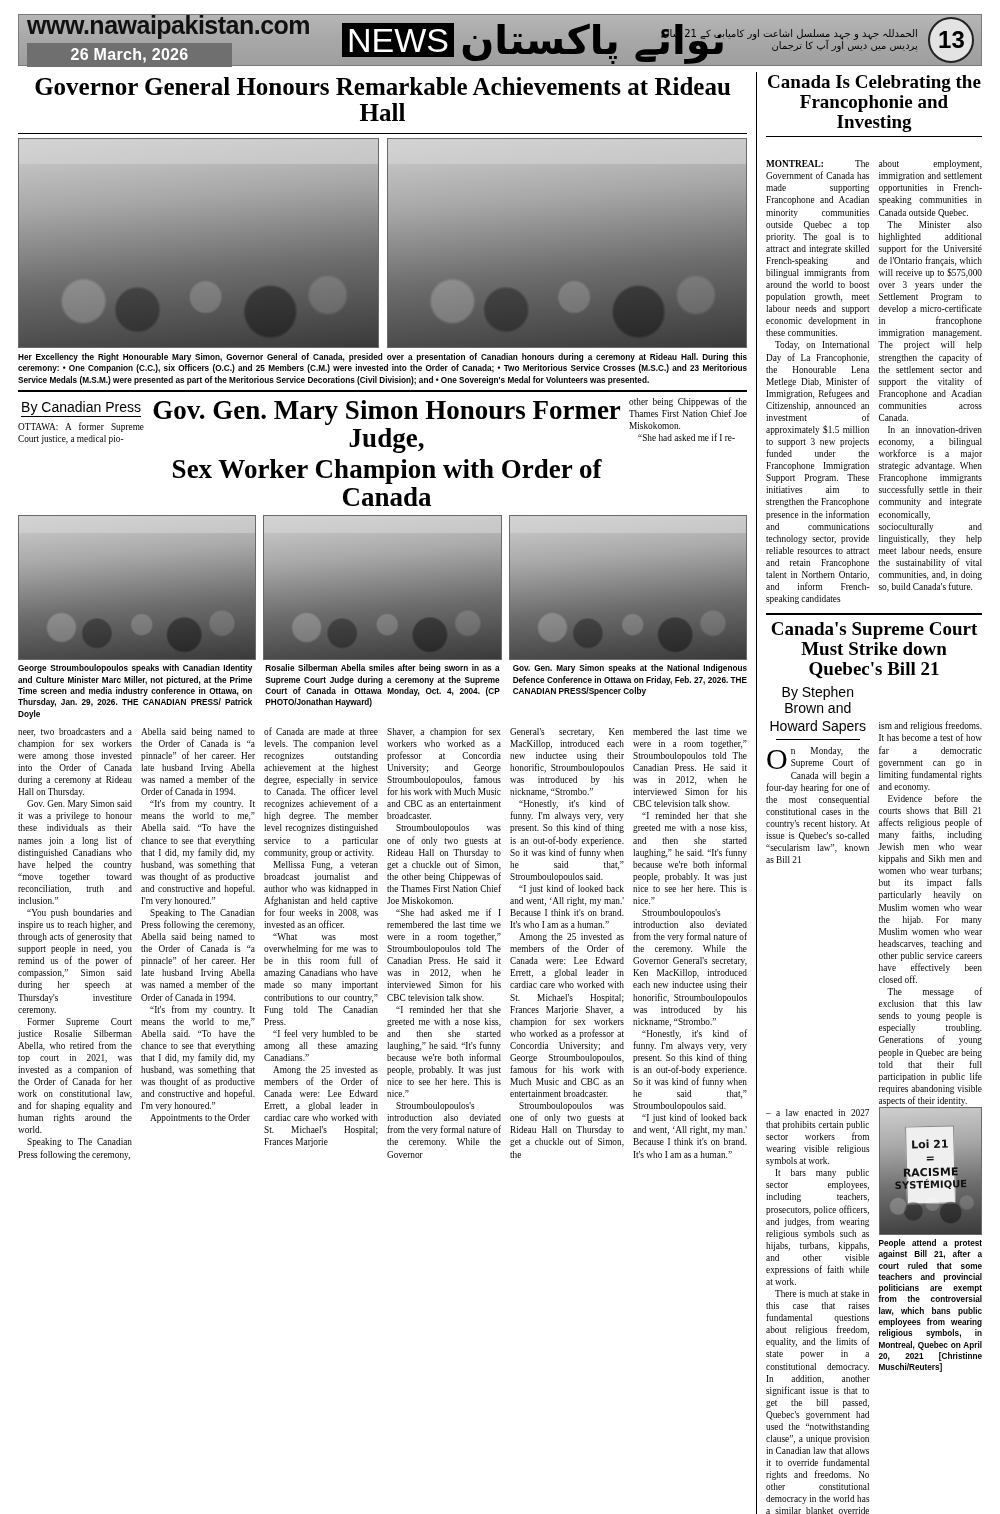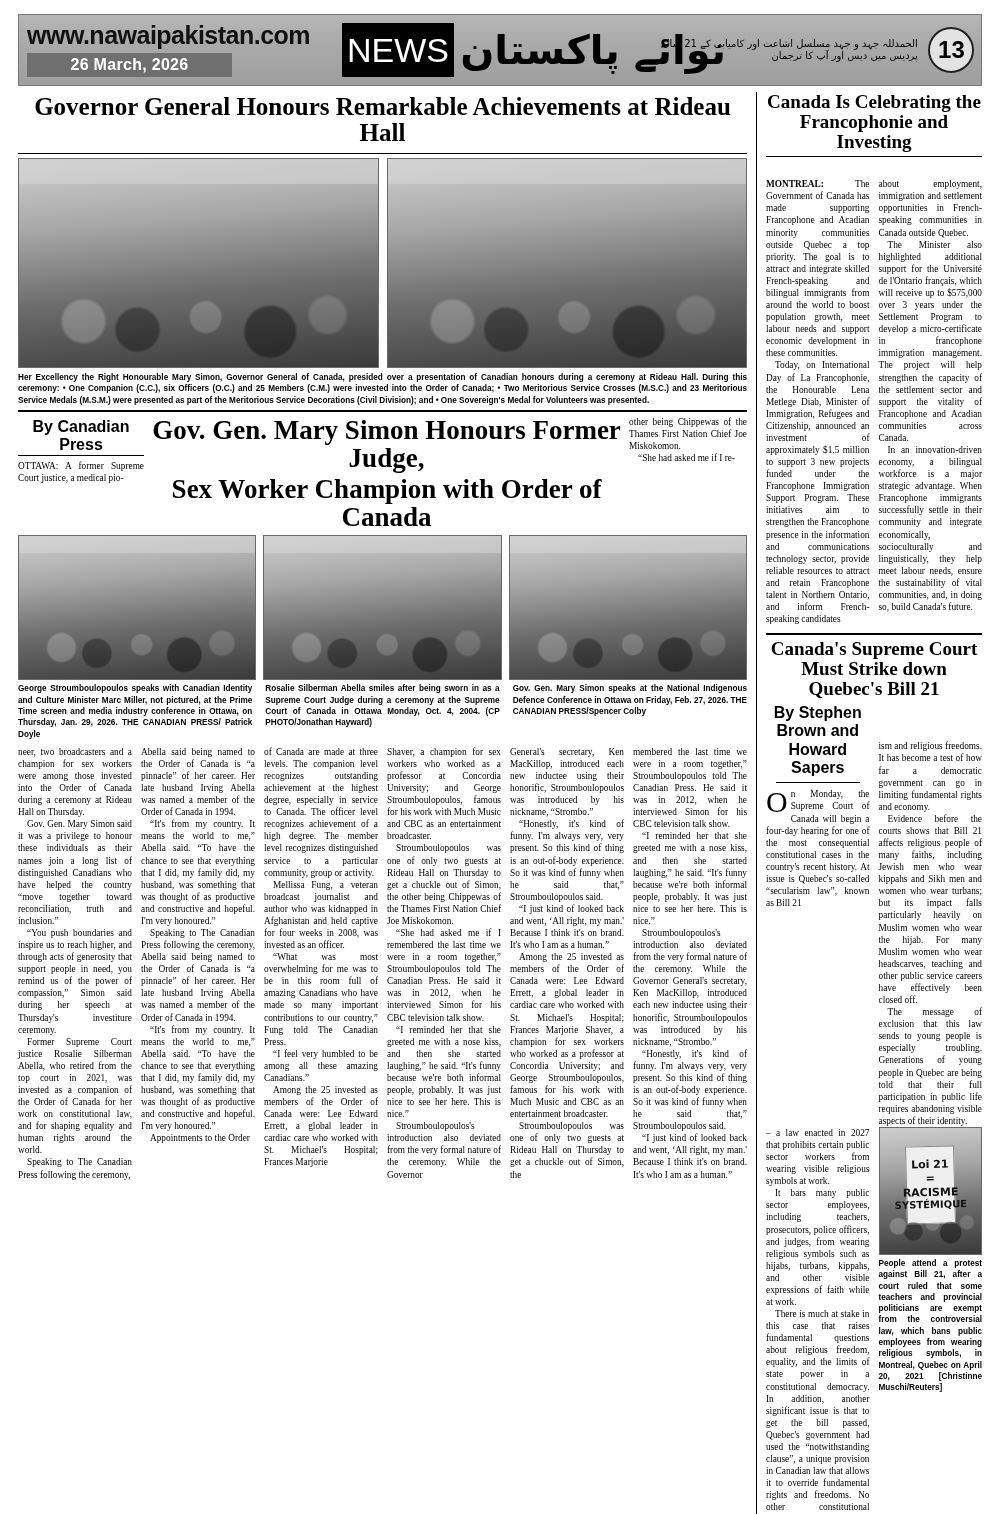--- a/index.html
+++ b/index.html
@@ -10,21 +10,21 @@
     font-family:"Liberation Serif", serif;
     color:#000;
     position:relative;
     overflow:hidden;
   }
   .page { width:1000px; height:1514px; padding:14px 18px 8px 18px; position:relative; }
 
   
   .masthead {
     display:flex; align-items:stretch;
-    height:72px;
+    height:52px;
     background:linear-gradient(180deg,#b6b6b6 0%,#a9a9a9 45%,#9e9e9e 100%);
     border:1px solid #7a7a7a;
     position:relative;
   }
   .mh-left { width:332px; display:flex; flex-direction:column; justify-content:center; padding-left:8px; }
   .mh-url {
     font-family:"Liberation Sans", sans-serif;
     font-weight:bold; font-size:25px; letter-spacing:-0.5px;
     color:#111; line-height:1.0; white-space:nowrap;
   }
@@ -82,21 +82,21 @@
   .photo-strip-top { position:absolute; left:0; right:0; top:0; height:12%; background:rgba(215,215,215,.55); }
 
   .cap {
     font-family:"Liberation Sans", sans-serif;
     font-size:8.2px; line-height:1.38; font-weight:bold; color:#000;
     text-align:justify;
   }
 
   .byline {
     font-family:"Liberation Sans", sans-serif;
-    font-weight:bold; font-size:16px; text-align:center;
+    font-weight:normal; font-size:14px; text-align:center;
     border-bottom:1.5px solid #000; display:inline-block; padding-bottom:1px;
   }
   .byline-wrap { text-align:center; margin:4px 0 5px 0; }
 
   .body-txt {
     font-family:"Liberation Serif", serif;
     font-size:9.3px; line-height:1.30; text-align:justify;
     hyphens:auto; -webkit-hyphens:auto;
   }
   .body-txt p { margin:0; text-indent:9px; }

